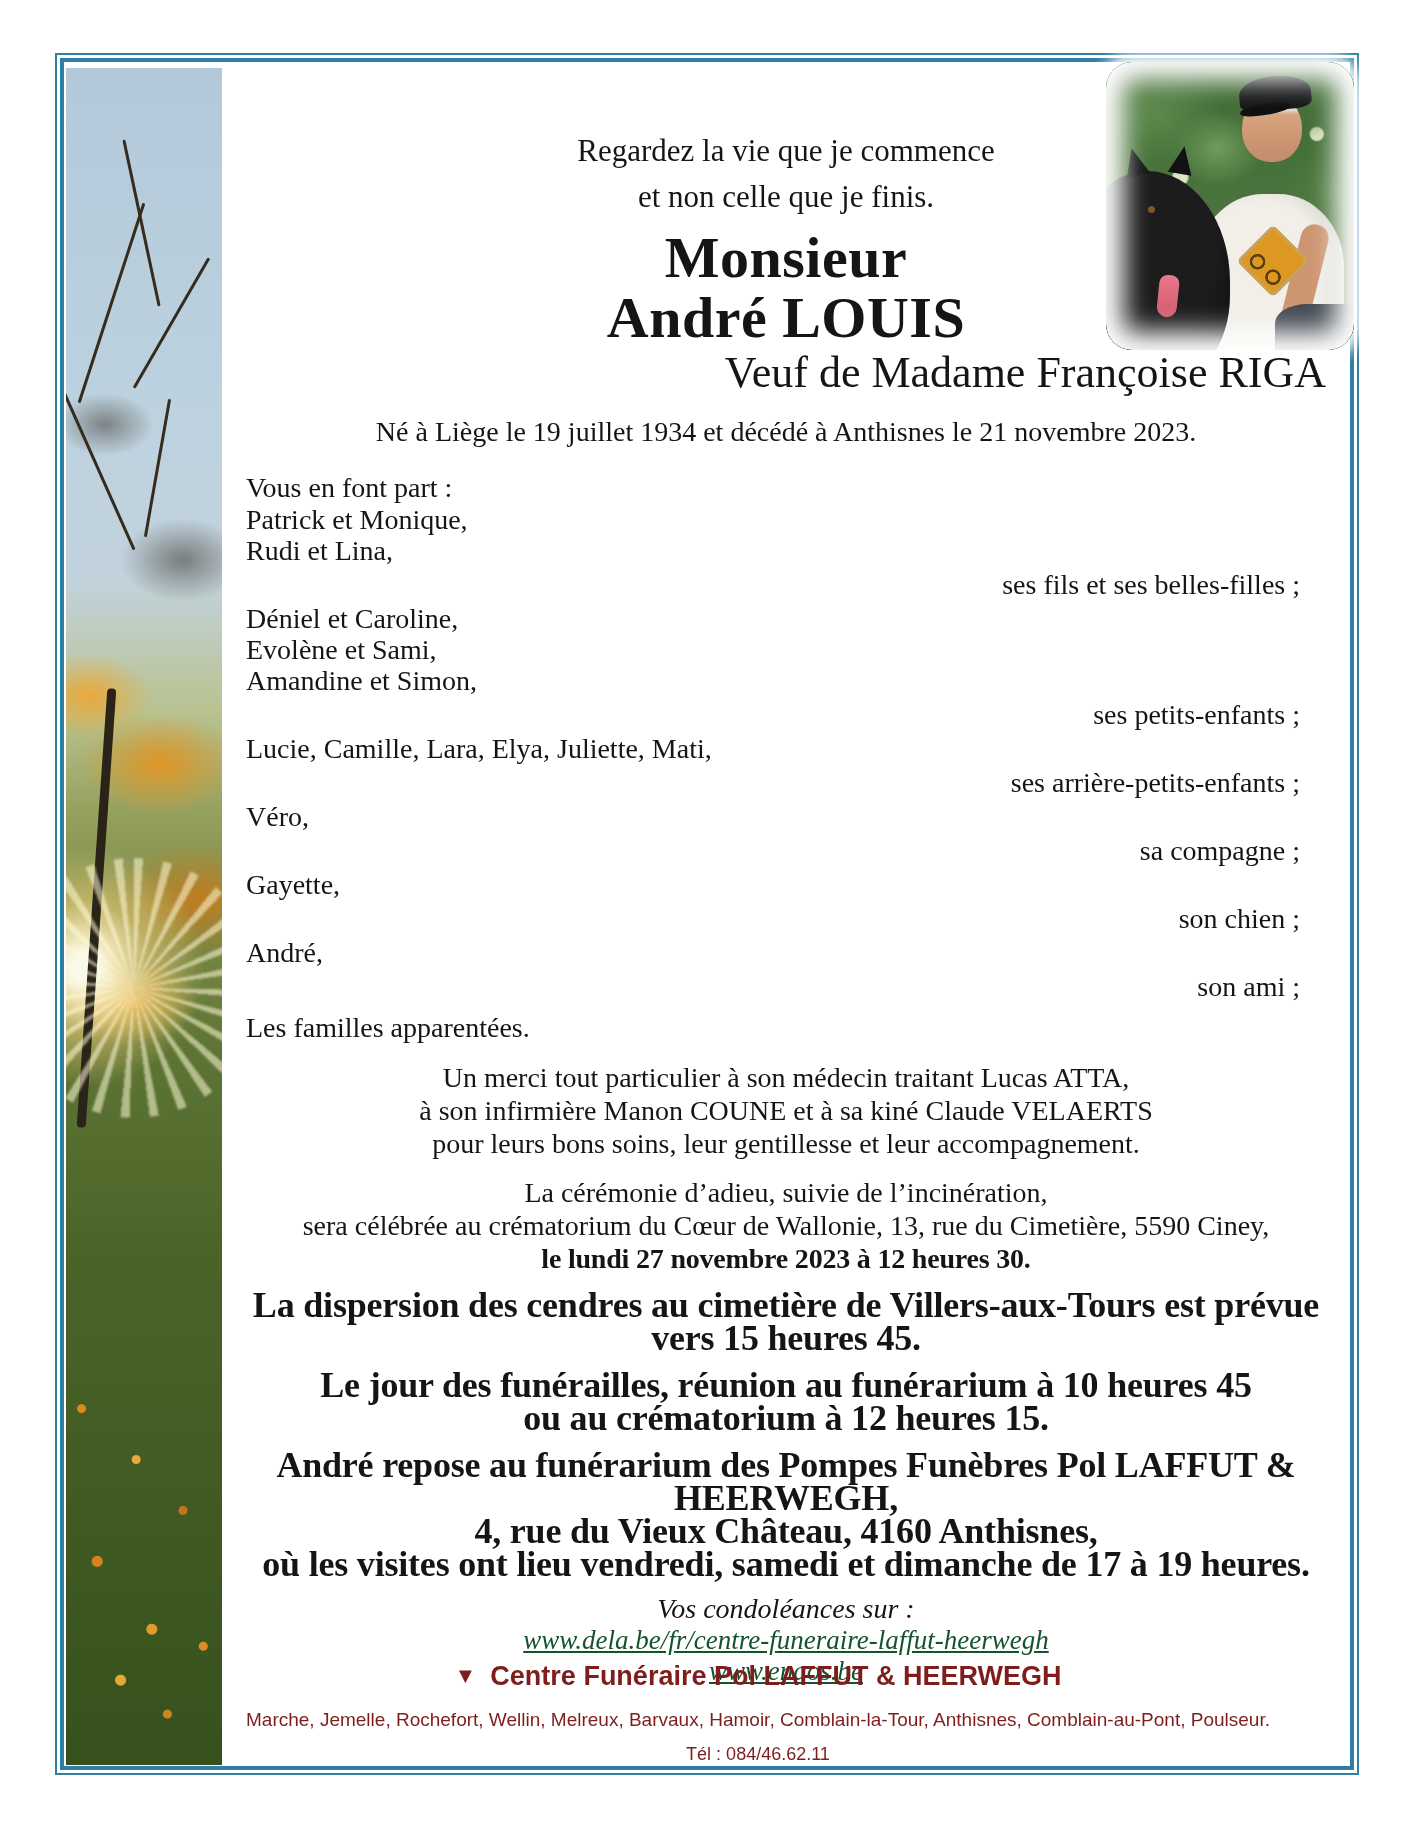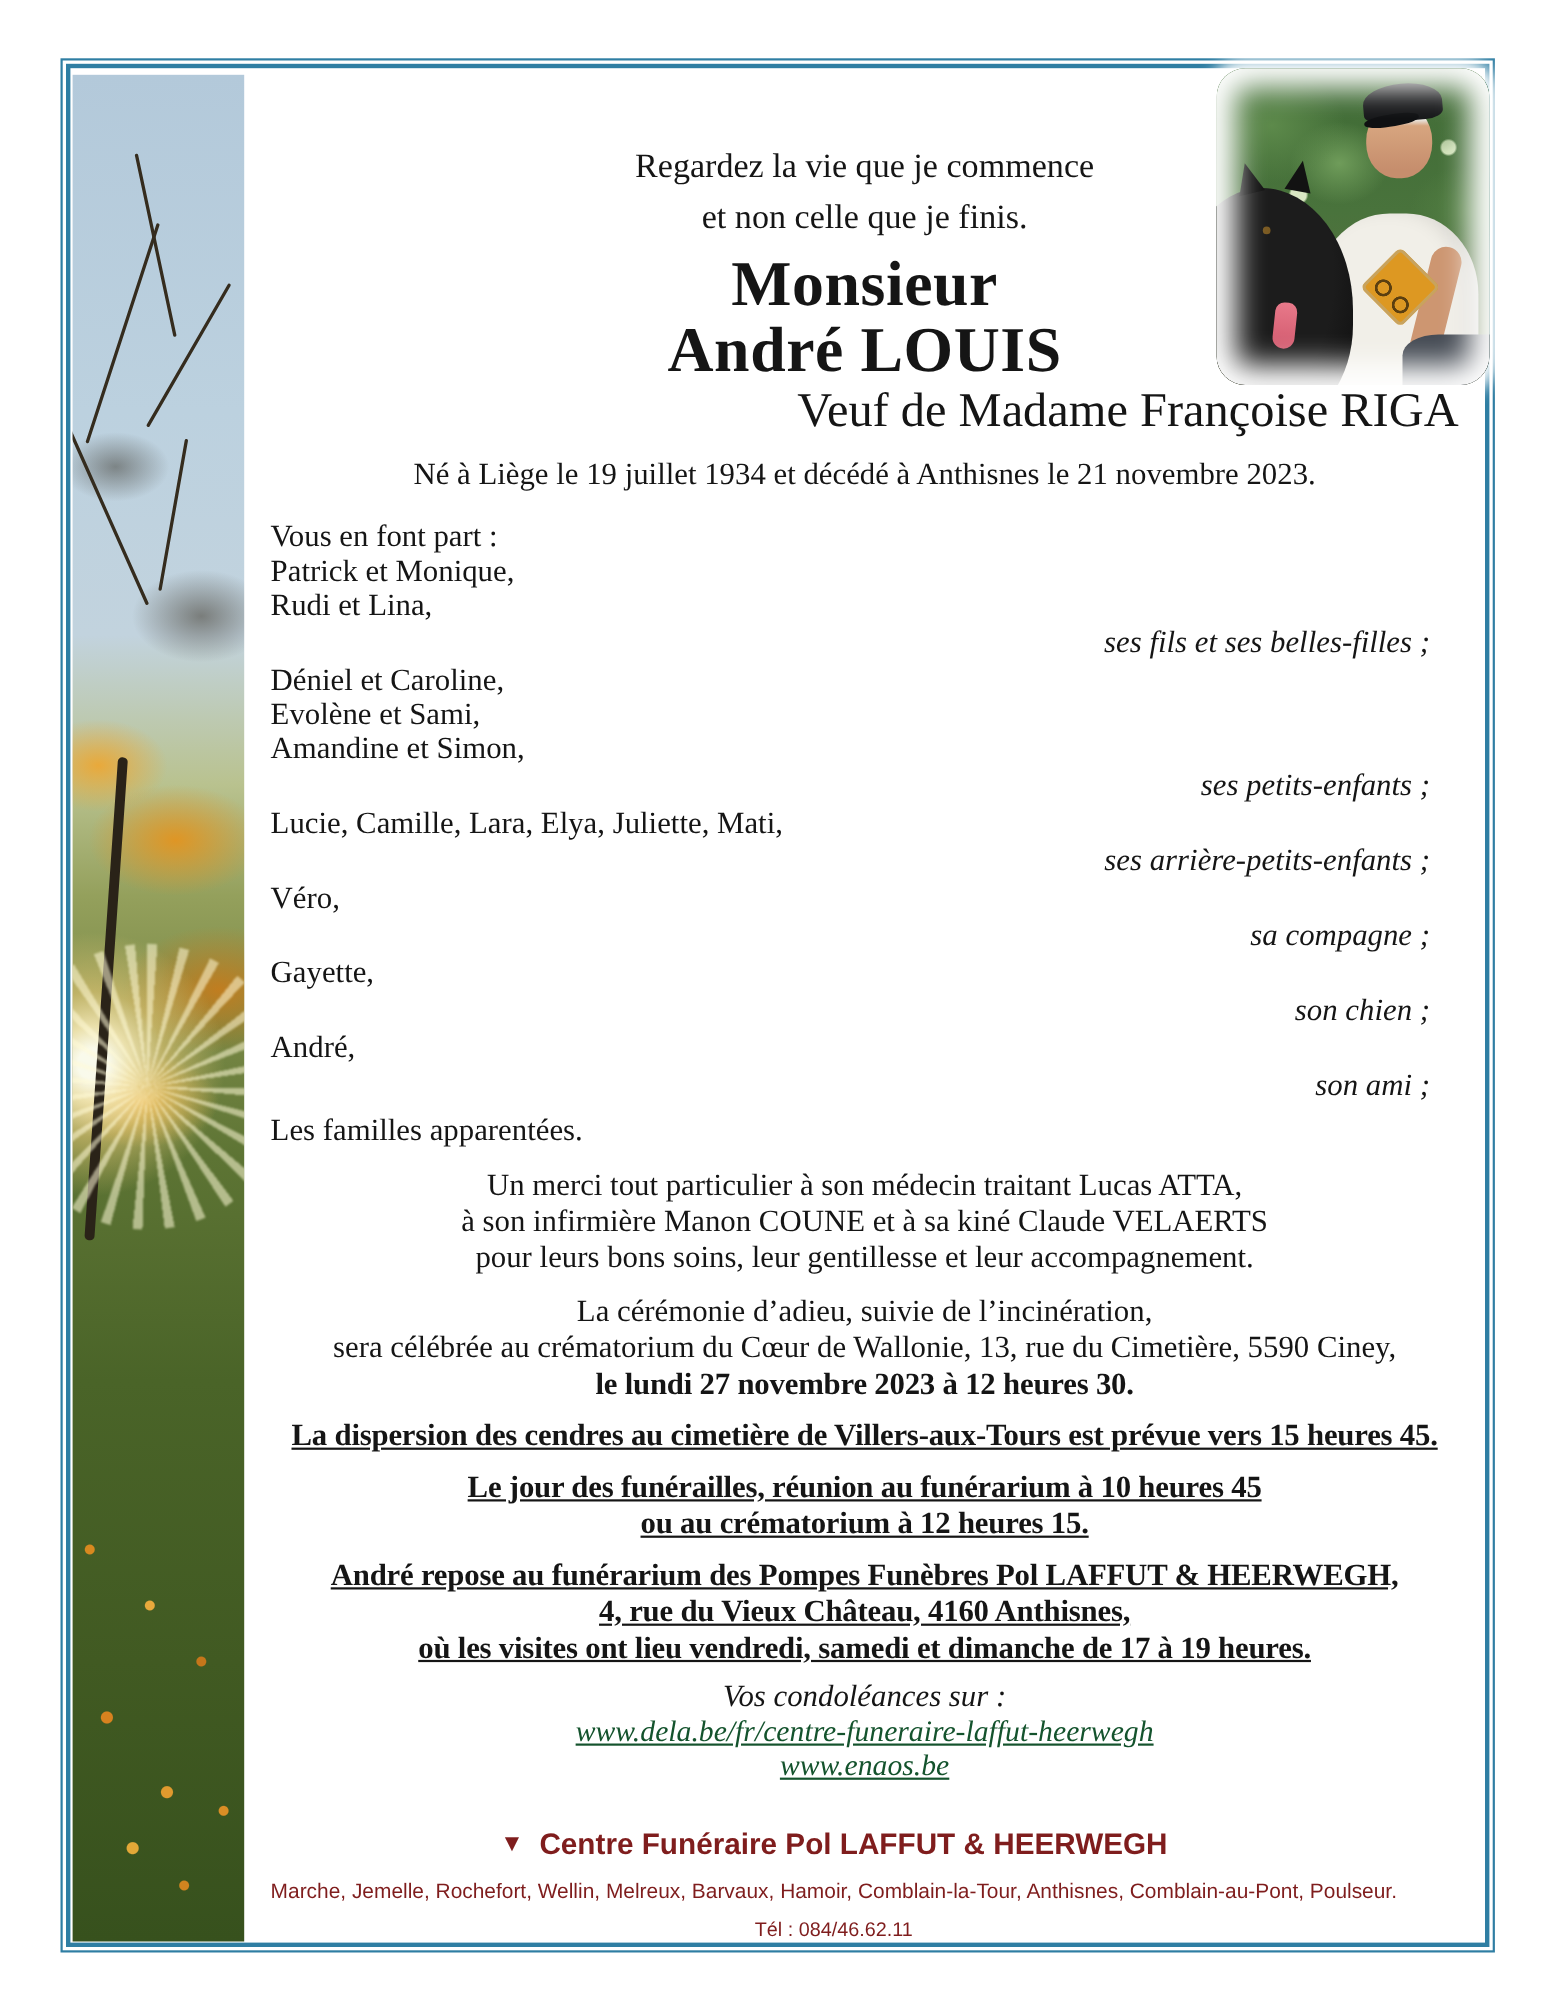--- a/index.html
+++ b/index.html
@@ -87,27 +87,27 @@
   
   .content{position:absolute;left:246px;top:128px;width:1080px;}
   .quote{font-size:31px;line-height:46px;text-align:center;}
   .title{font-weight:bold;font-size:58px;line-height:60px;text-align:center;letter-spacing:.5px;}
   .title-block{margin-top:8px;}
   .subtitle{font-size:44px;line-height:50px;text-align:right;}
   .birth{font-size:28px;line-height:32px;text-align:center;margin-top:18px;}
   .intro{font-size:28px;line-height:32px;margin-top:24px;}
   .fline{font-size:28px;line-height:31px;}
   .fl-left{text-align:left;}
-  .fl-right{text-align:right;font-style:italic;padding-right:26px;margin:3px 0;}
+  .fl-right{text-align:right;padding-right:26px;margin:3px 0;}
   .fl-last{margin-top:10px;}
   .par{font-size:28px;line-height:33px;text-align:center;}
   .thanks{margin-top:18px;}
   .ceremony{margin-top:16px;}
   .bold{font-weight:bold;letter-spacing:-0.2px;}
-  .bpar{font-weight:bold;font-size:28px;line-height:33px;text-align:center;letter-spacing:-0.2px;text-decoration:underline;}
+  .bpar{font-weight:bold;font-size:36px;line-height:33px;text-align:center;letter-spacing:-0.2px;}
   .dispersion{margin-top:14px;}
   .funeral{margin-top:14px;}
   .repose{margin-top:14px;}
   .condolences{margin-top:12px;text-align:center;}
   .cond-intro{font-style:italic;font-size:28px;line-height:32px;}
   .link{display:block;color:#14532d;font-style:italic;font-size:27px;line-height:31px;
         text-decoration:underline;cursor:pointer;}
   
   .footer{position:absolute;left:168px;top:1660px;width:1180px;text-align:center;
           font-family:"Liberation Sans", sans-serif;color:#7f1d1d;}

